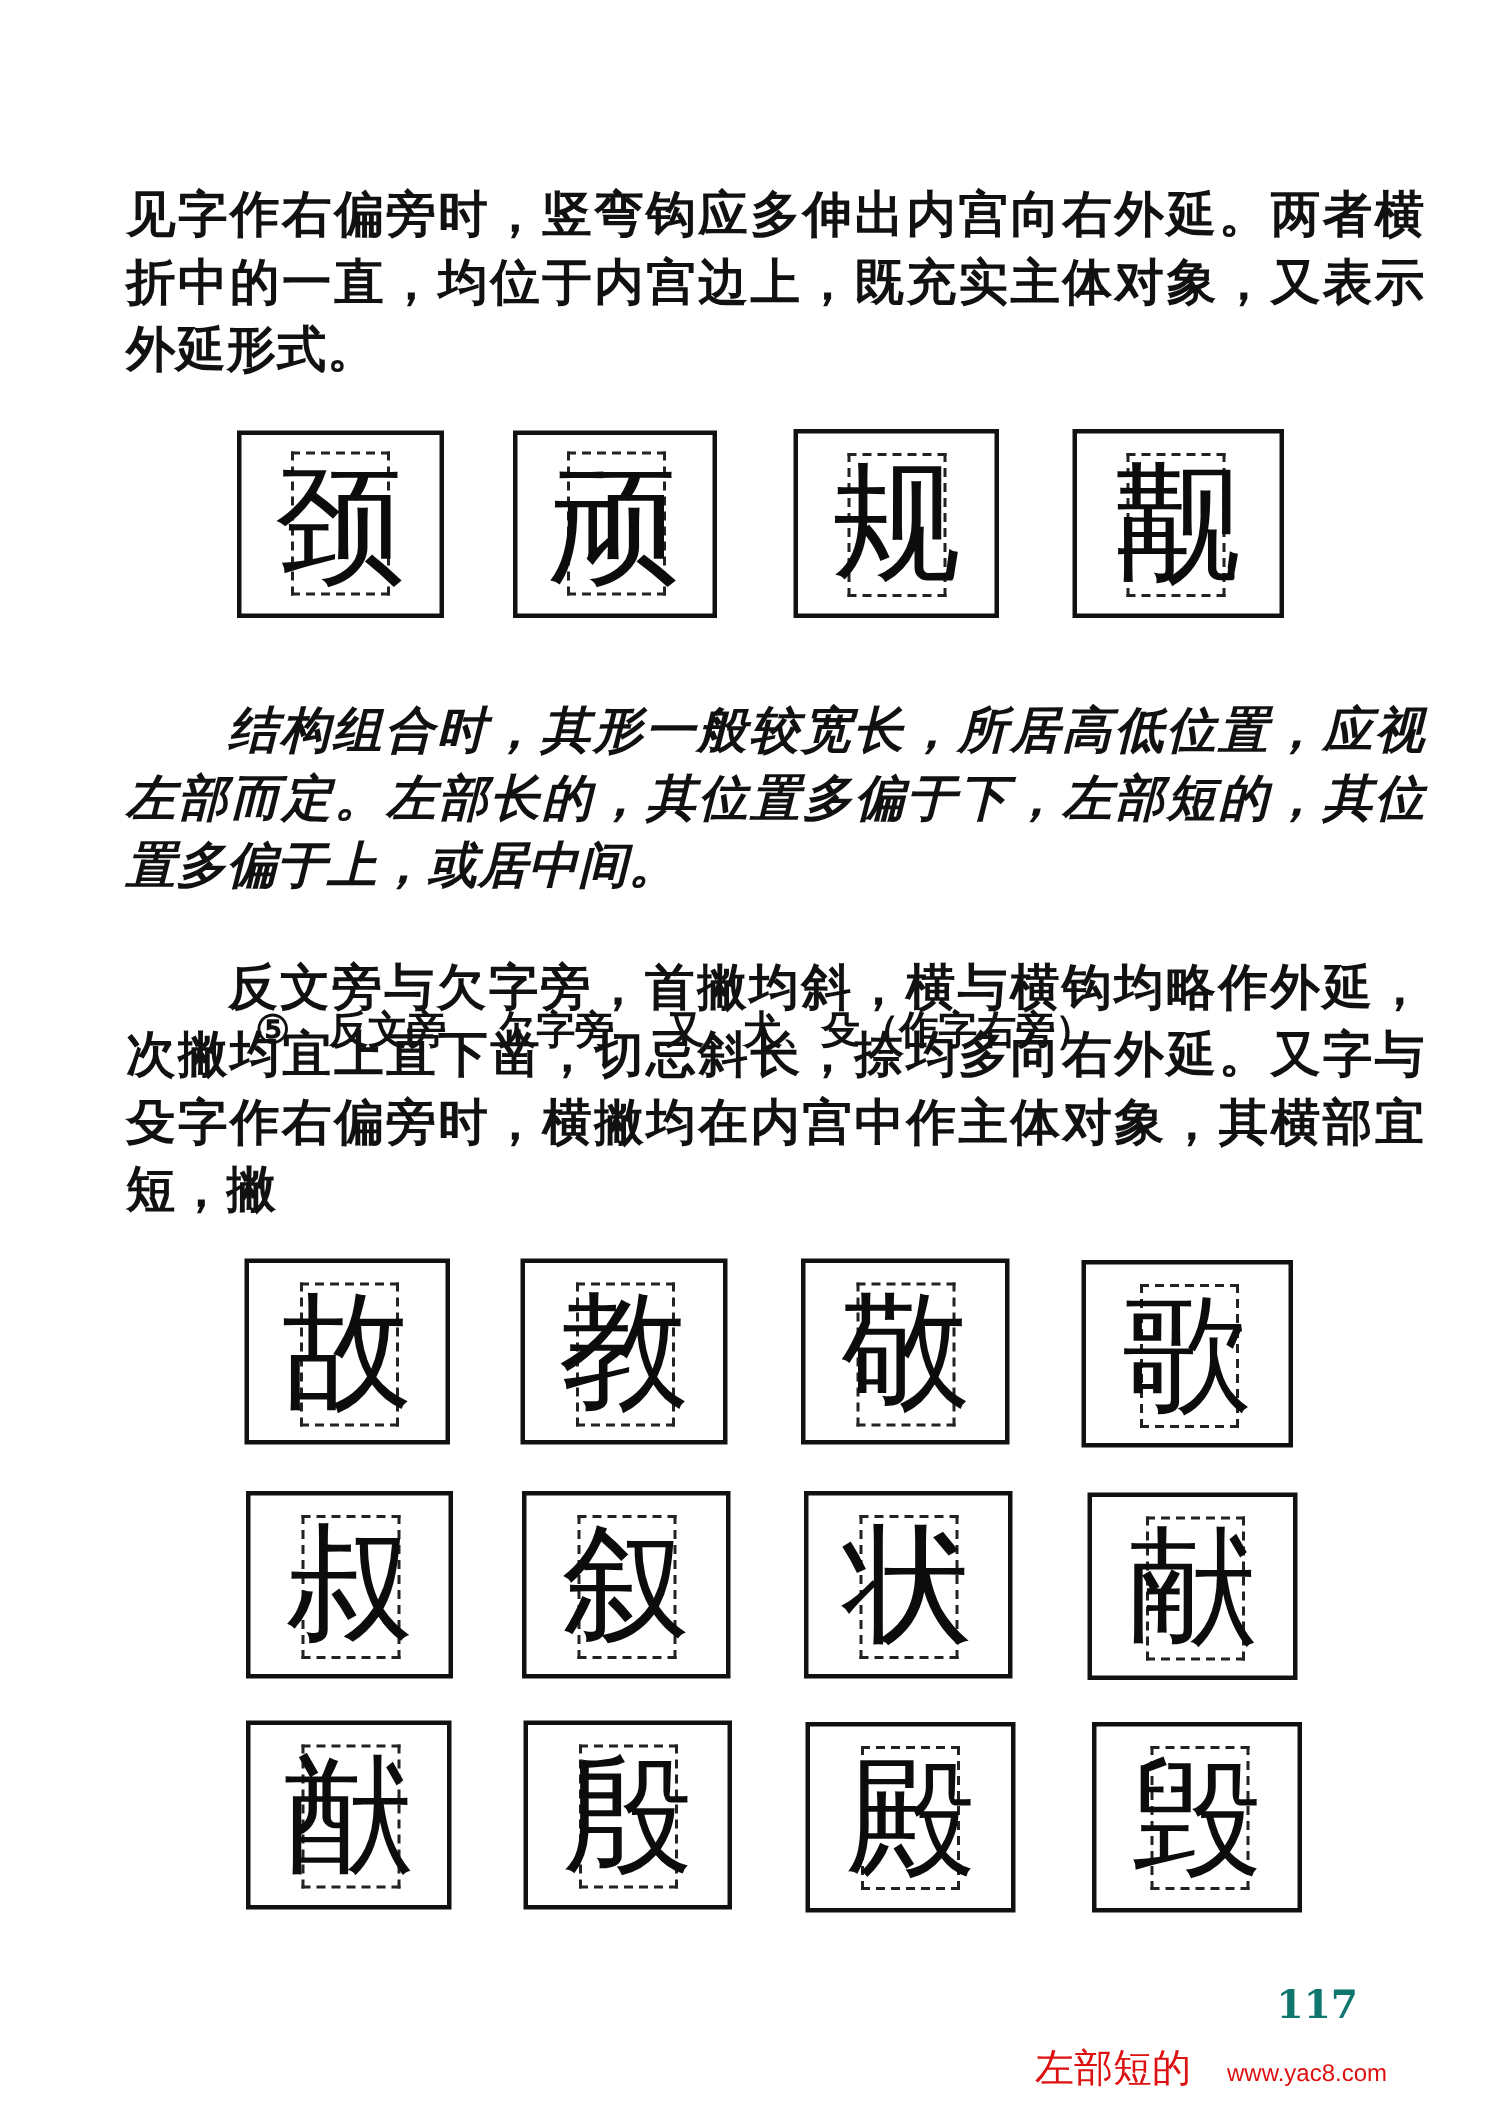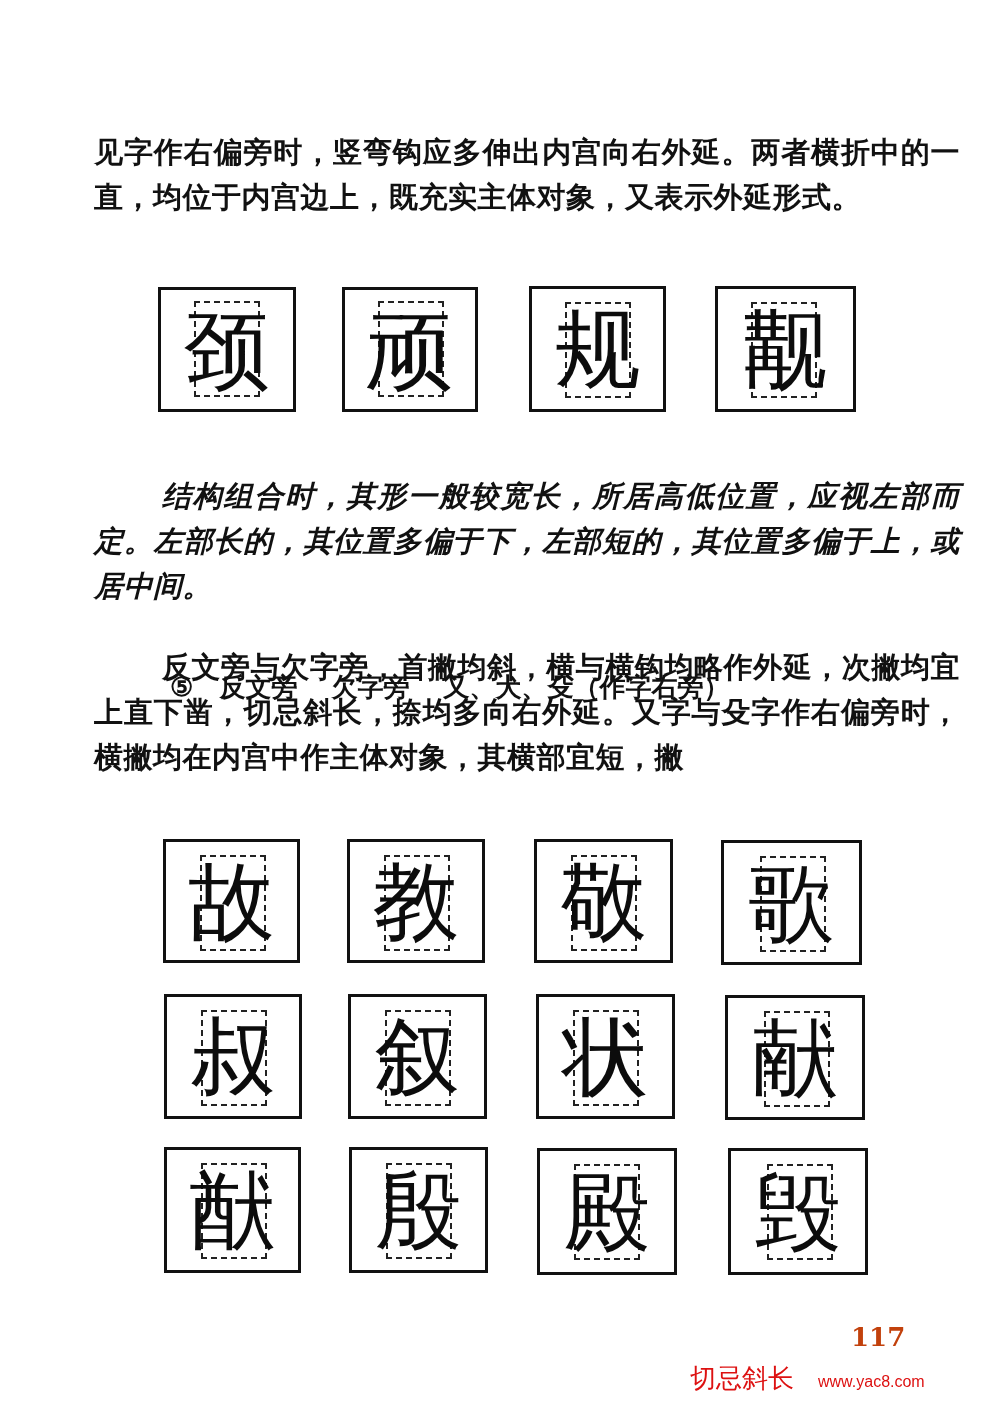--- a/index.html
+++ b/index.html
@@ -9,26 +9,26 @@
       background: #ffffff;
       position: relative;
       overflow: hidden;
       font-family: "DejaVu Sans", sans-serif;
       color: #111111;
     }
     .para {
       position: absolute;
       left: 78px;
       width: 866px;
-      font-size: 29px;
+      font-size: 33px;
       line-height: 45px;
       font-weight: bold;
       letter-spacing: 0.5px;
       text-align: justify;
-      margin: 16px;
+      margin: 6px;
     }
     .para.indent { text-indent: 68px; }
     .heading {
       position: absolute;
       left: 152px;
       top: 633px;
       font-size: 26px;
       line-height: 36px;
       font-weight: bold;
       font-family: "DejaVu Serif", serif;
@@ -70,21 +70,21 @@
       color: #0c0c0c;
       line-height: 1;
     }
     .page-number {
       position: absolute;
       left: 851px;
       top: 1322px;
       font-size: 26px;
       font-weight: bold;
       font-family: "DejaVu Serif", serif;
-      color: #c2410c;
+      color: #0f766e;
     }
     .watermark {
       position: absolute;
       left: 690px;
       top: 1361px;
       font-size: 26px;
       color: #dd1111;
       font-family: "Liberation Serif", serif;
       white-space: pre;
     }
@@ -175,13 +175,13 @@
     <div class="glyph">殿</div>
   </div>
   <div class="box" style="left:728px; top:1148px; width:140px; height:127px;">
     <div class="inner" style="left:36px; top:13px;"></div>
     <div class="glyph">毁</div>
   </div>
 </div>
 
 <div class="page-number">117</div>
 
-<div class="watermark"><span>切忌斜长</span><span class="url">www.yac8.com</span></div>
+<div class="watermark"><span>左部短的</span><span class="url">www.yac8.com</span></div>
 
 </body></html>

